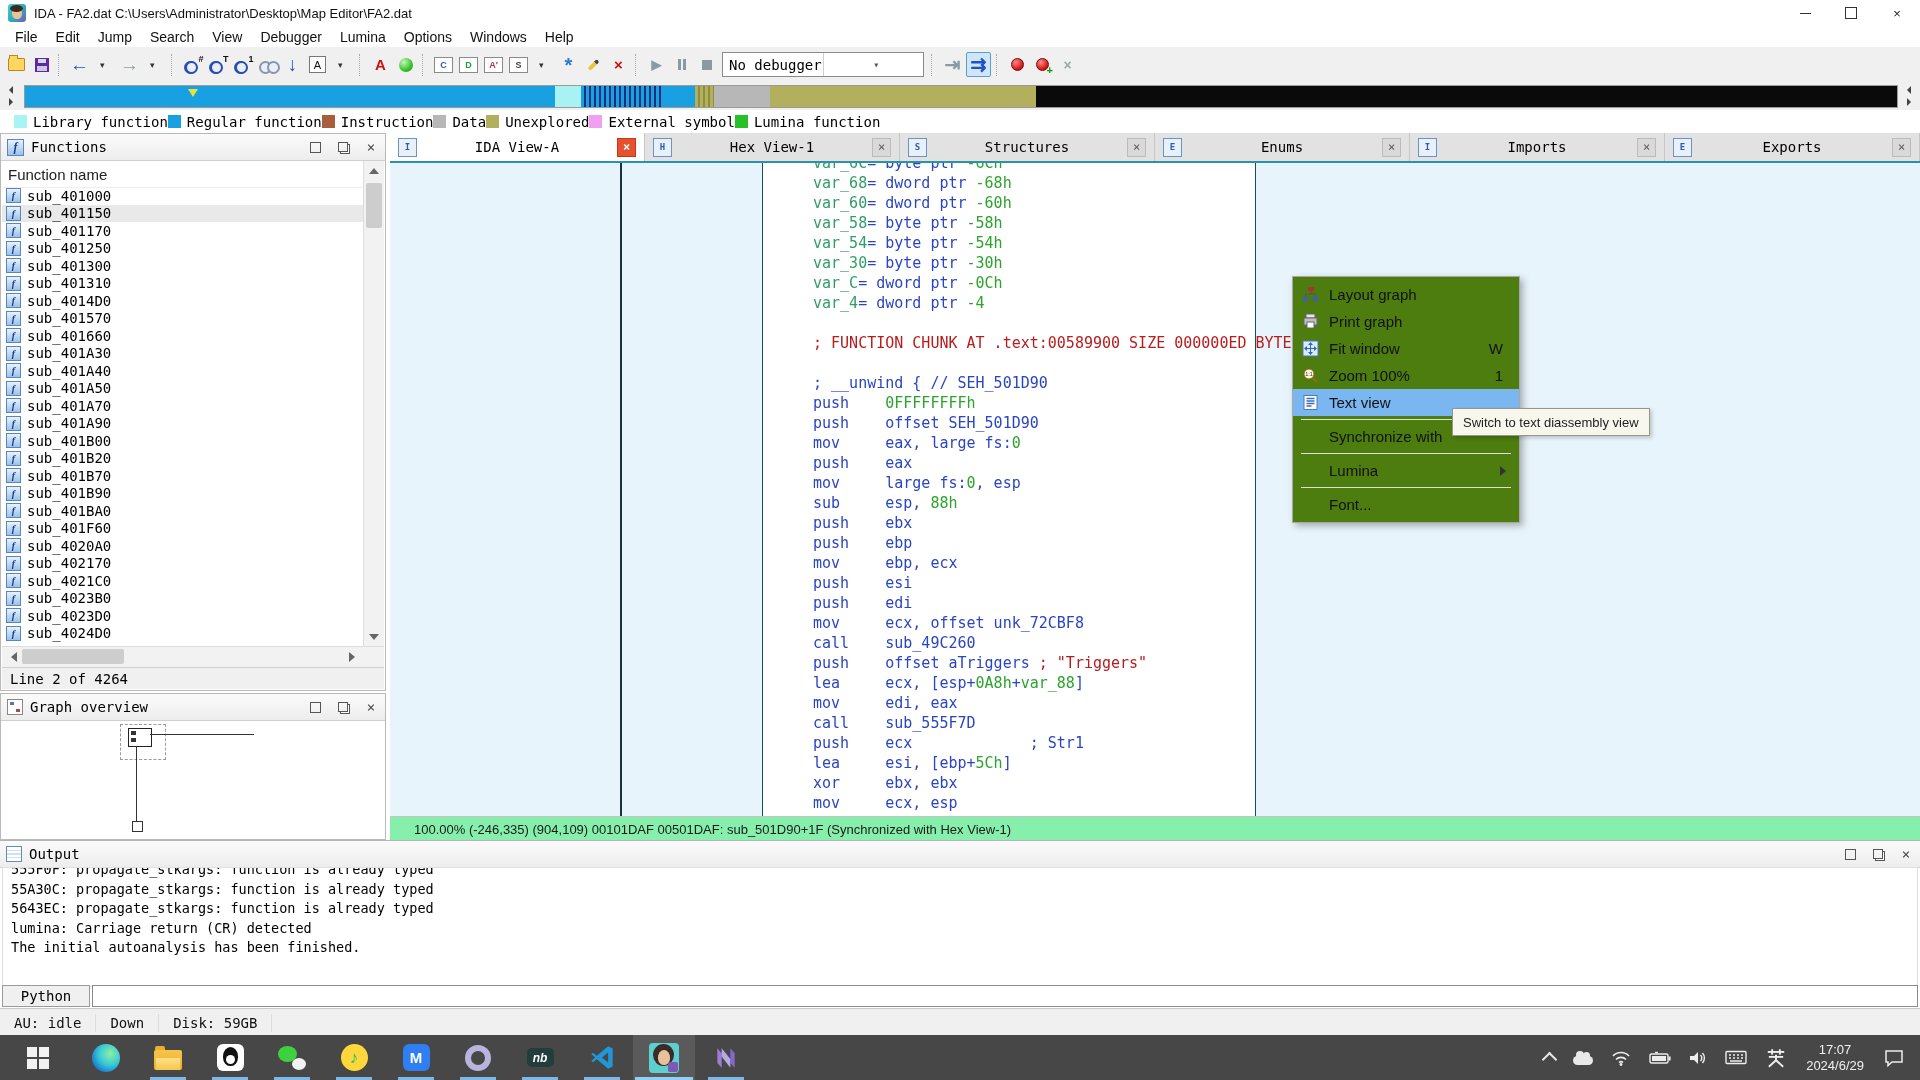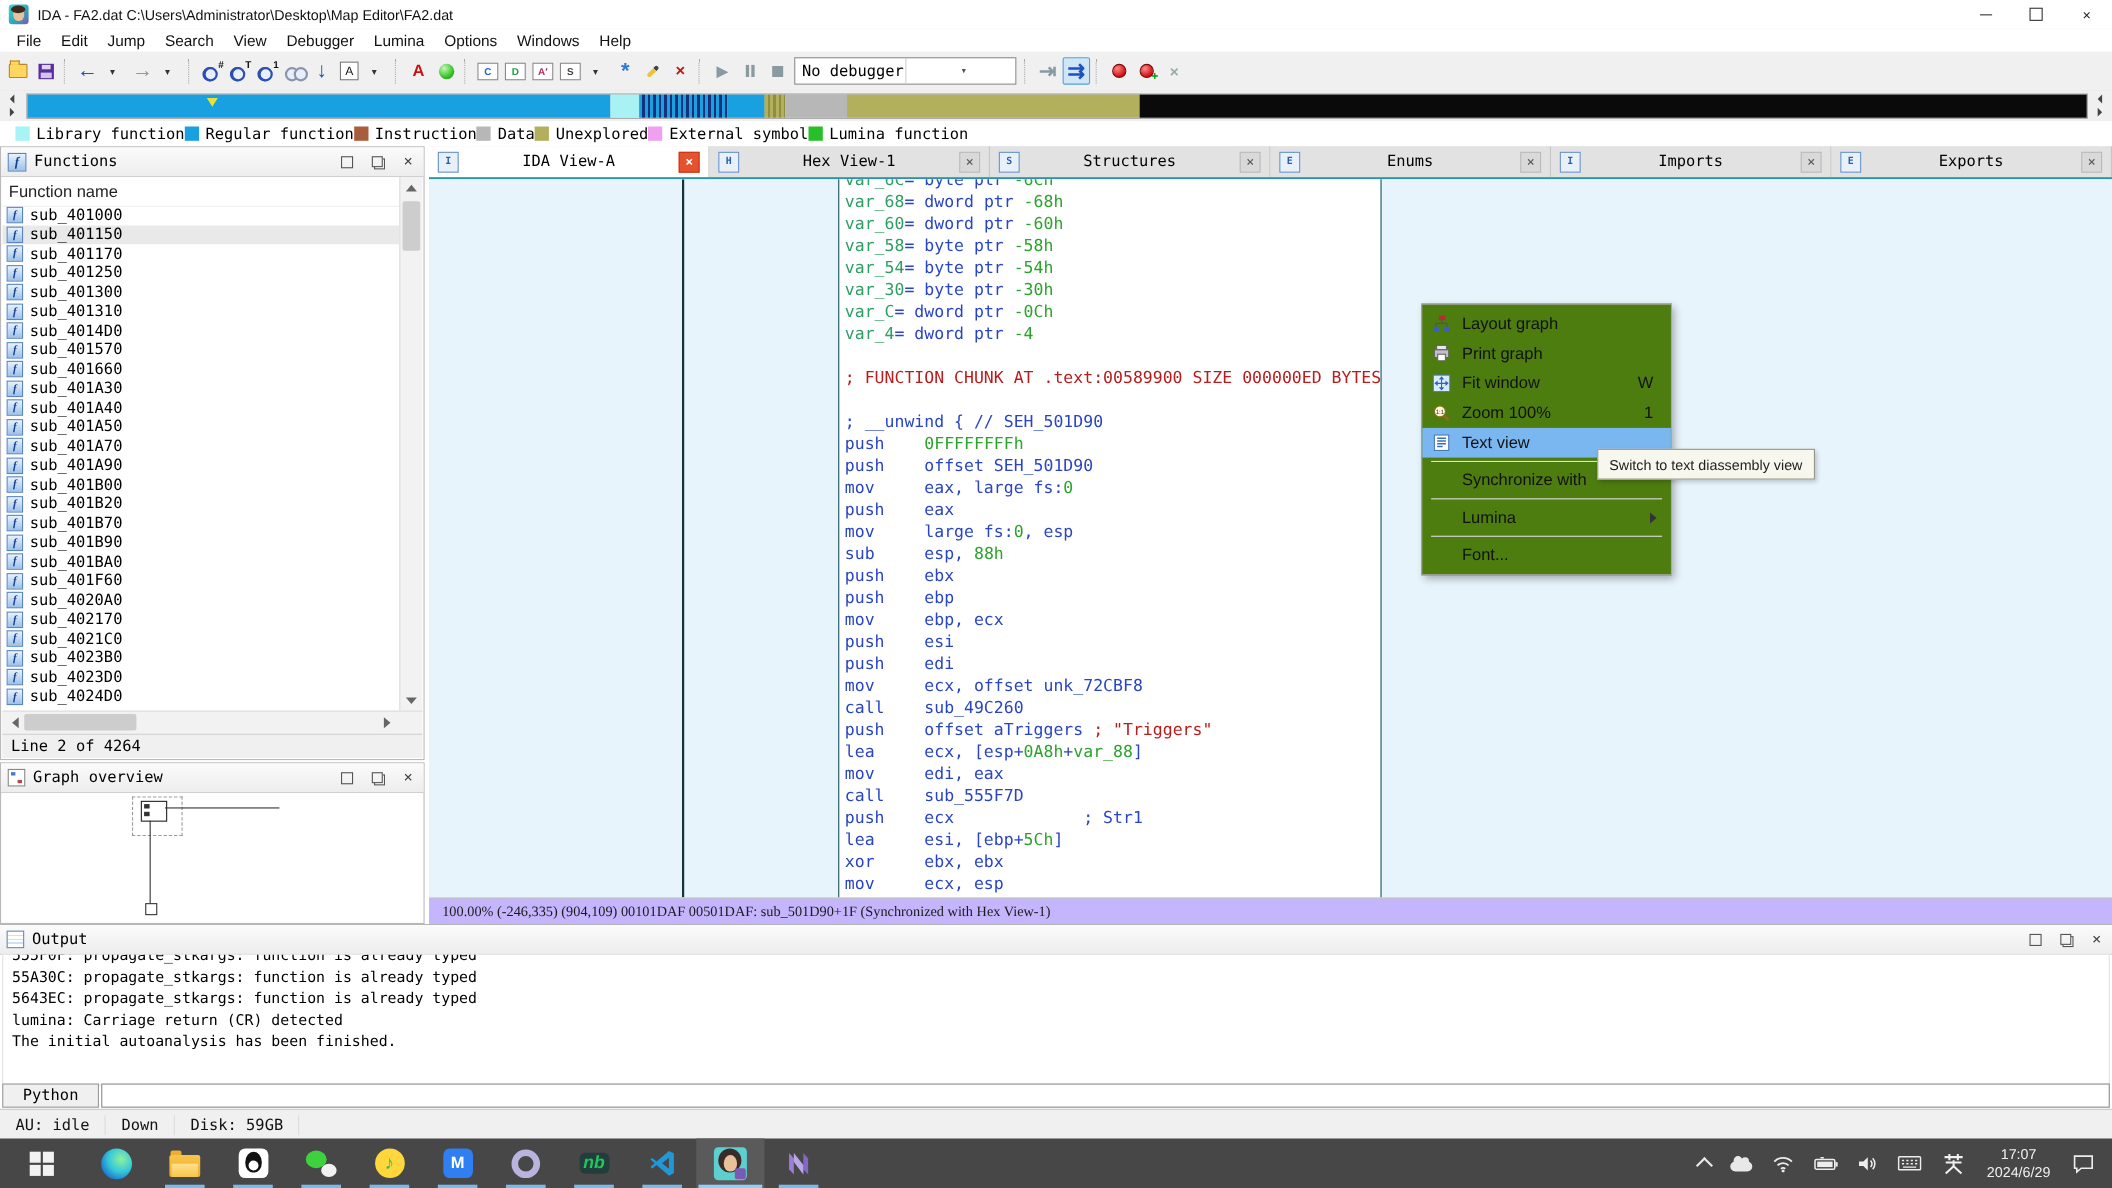--- a/index.html
+++ b/index.html
@@ -118,24 +118,24 @@
   .tab.active{background:#fff;}
   .tab .lbl{flex:1;text-align:center;}
   .tabic{width:17px;height:17px;border:1px solid #6a93c8;background:#e8f0fa;color:#2a5fb0;font-size:9px;font-weight:bold;display:flex;align-items:center;justify-content:center;}
   .tclose{width:17px;height:17px;background:#d9d9d9;border:1px solid #bbb;color:#555;display:flex;align-items:center;justify-content:center;font-size:12px;line-height:1;}
   .tab.active .tclose{background:#e8512d;border-color:#c23a1a;color:#fff;font-weight:bold;}
 
   .canvas{position:absolute;left:390px;top:163px;right:0;height:653px;background:#e8f4fc;overflow:hidden;}
   .gedge{position:absolute;left:230px;top:0;bottom:0;width:2px;background:#15333c;}
   .gnode{position:absolute;left:372px;top:-14px;width:492px;height:920px;background:#fff;border:1px solid #11505e;}
   .code{position:absolute;left:5px;top:3px;font-family:"DejaVu Sans Mono",monospace;font-size:15px;line-height:20px;white-space:pre;}
-  .cl{height:20px;}
+  .cl{height:20px;margin-left:45px;}
   .tb{color:#2945c4;} .tg{color:#2ca32c;} .tt{color:#2f9e64;} .tc{color:#b91c1c;}
-  .viewstatus{position:absolute;left:390px;top:816px;right:0;height:24px;background:#c4b5fd;border-top:1px solid #c4c4c4;display:flex;align-items:center;padding-left:12px;
-              font-family:Liberation Serif, serif;font-size:13px;color:#1a1a1a;}
+  .viewstatus{position:absolute;left:390px;top:816px;right:0;height:24px;background:#86efac;border-top:1px solid #c4c4c4;display:flex;align-items:center;padding-left:24px;
+              font-family:Liberation Sans, sans-serif;font-size:13px;color:#1a1a1a;}
 
   
   .cmenu{position:absolute;left:1292px;top:276px;width:226px;background:#4d7c0f;border:1px solid #a8a8a8;box-shadow:3px 3px 7px rgba(0,0,0,.3);padding:4px 0;z-index:50;}
   .citem{height:27px;display:flex;align-items:center;padding:0 8px 0 6px;font-size:15px;color:#111;}
   .citem.hl{background:#7ab7f0;}
   .cicon{width:22px;height:18px;margin-right:8px;display:flex;align-items:center;justify-content:center;}
   .cshort{margin-left:auto;padding-right:8px;}
   .carrow{margin-left:auto;width:0;height:0;border:5px solid transparent;border-left:6px solid #333;}
   .csep{height:1px;background:#dedede;margin:3px 8px;}
   .ctip{position:absolute;left:1452px;top:408px;height:26px;display:flex;align-items:center;padding:0 10px;background:#f7f7ee;border:1px solid #96968a;
@@ -170,21 +170,21 @@
   .foldic::after{content:"";position:absolute;left:2px;bottom:0;width:24px;height:12px;background:linear-gradient(#ffe08a,#f7c54a);border-radius:1px;}
   .qqic{width:27px;height:27px;background:#fff;border-radius:6px;position:relative;}
   .qqic::before{content:"";position:absolute;left:6px;top:3px;width:15px;height:19px;background:#111;border-radius:50% 50% 46% 46%;}
   .qqic::after{content:"";position:absolute;left:9px;top:11px;width:9px;height:9px;background:#fff;border-radius:50%;}
   .wxic{width:28px;height:28px;position:relative;}
   .wxic i:first-child{position:absolute;left:0;top:2px;width:19px;height:16px;background:#3ed13e;border-radius:50%;}
   .wxic i:last-child{position:absolute;right:0;bottom:2px;width:14px;height:12px;background:#f2f2f2;border-radius:50%;}
   .qmic{width:27px;height:27px;border-radius:50%;background:#ffd73c;color:#1ec46a;font-weight:bold;font-size:17px;display:flex;align-items:center;justify-content:center;}
   .mic2{width:27px;height:27px;border-radius:6px;background:#2f7ff2;color:#fff;font-weight:bold;font-size:15px;display:flex;align-items:center;justify-content:center;}
   .aic{width:26px;height:26px;border-radius:50%;border:6px solid #b9b4dd;box-sizing:border-box;}
-  .nbic{width:27px;height:19px;border-radius:5px;background:#233c3c;color:#22c55e;font-weight:bold;font-style:italic;font-size:16px;display:flex;align-items:center;justify-content:center;}
+  .nbic{width:27px;height:19px;border-radius:5px;background:#233c3c;color:#ffffff;font-weight:bold;font-style:italic;font-size:12px;display:flex;align-items:center;justify-content:center;}
   .idaic{width:30px;height:30px;border-radius:4px;background:#5ecfcf;position:relative;overflow:hidden;}
   .idaic .hair{position:absolute;left:4px;top:1px;width:21px;height:22px;border-radius:50%;background:#3a2a28;}
   .idaic .face{position:absolute;left:9px;top:7px;width:12px;height:15px;border-radius:50% 50% 45% 45%;background:#e8c09a;}
   .idaic .badge{position:absolute;right:1px;bottom:1px;width:10px;height:10px;background:#7a5ab4;border-radius:2px;}
 
   .tray{margin-left:auto;display:flex;align-items:center;gap:0;padding-right:6px;}
   .trayic{height:45px;display:flex;align-items:center;justify-content:center;padding:0 9px;color:#ededed;}
   .chev{width:9px;height:9px;border-top:2px solid #e8e8e8;border-left:2px solid #e8e8e8;transform:rotate(45deg);margin-top:4px;}
   .cloud{width:20px;height:9px;background:#e8e8e8;border-radius:6px;position:relative;margin-top:6px;}
   .cloud::before{content:"";position:absolute;left:3px;top:-5px;width:8px;height:8px;border-radius:50%;background:#e8e8e8;}

